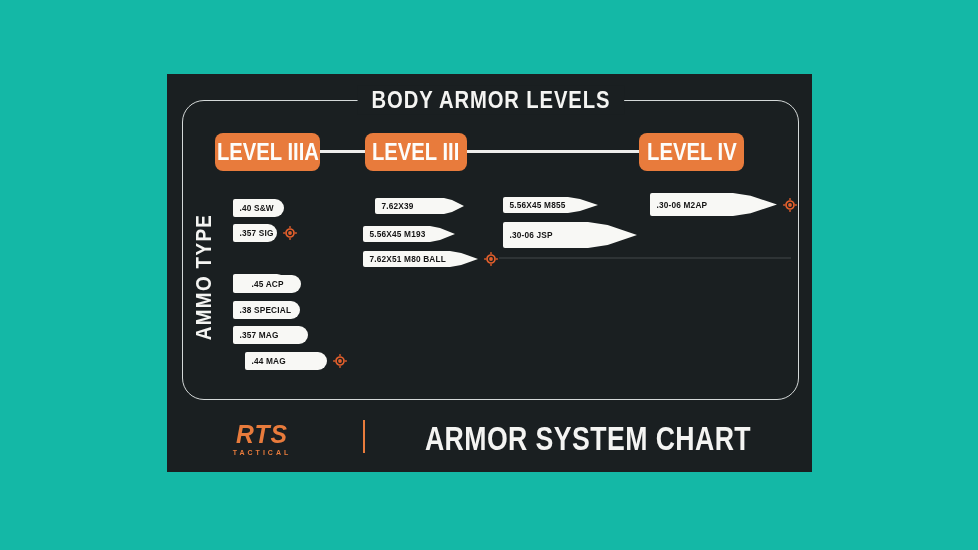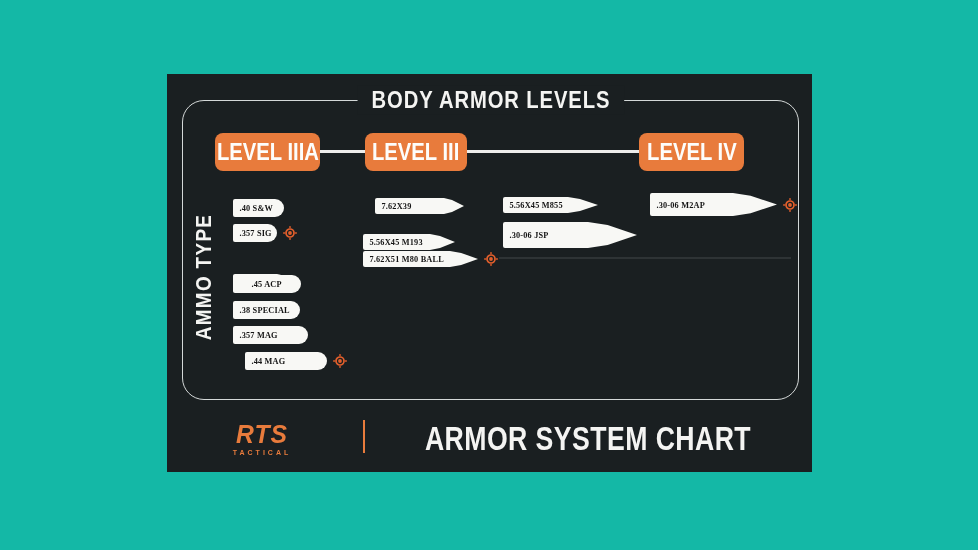--- a/index.html
+++ b/index.html
@@ -23,21 +23,21 @@
   .badge.b0{left:48px;width:105px;}
   .badge.b1{left:198px;width:102px;}
   .badge.b2{left:338px;width:102px;}
   .badge.b3{left:472px;width:105px;}
 
   
   .ammo-axis{position:absolute;left:37px;top:203px;transform:translate(-50%,-50%) rotate(-90deg) scale(0.9,1.05);
              color:#F4F4F2;font-size:21px;font-weight:bold;letter-spacing:1.5px;white-space:nowrap;}
 
   
-  .round-row{position:absolute;display:flex;align-items:center;font-family:Liberation Serif, serif;}
+  .round-row{position:absolute;display:flex;}
   .pistol{background:var(--bullet,#F8F8F5);border-radius:3px 14px 14px 3px;display:flex;align-items:center;}
   .rifle-body{background:var(--bullet,#F8F8F5);border-radius:2px 0 0 2px;display:flex;align-items:center;}
   .rifle-tip{background:var(--bullet,#F8F8F5);clip-path:polygon(0 0,40% 12%,100% 50%,40% 88%,0 100%);}
   .ammo-label{display:inline-block;transform:scaleX(0.92);transform-origin:left center;
               padding-left:7px;font-size:9px;font-weight:bold;color:#141414;
               letter-spacing:0.2px;white-space:nowrap;}
   .nij-icon{margin-left:6px;display:flex;align-items:center;}
 
   
   .threshold-line{position:absolute;left:332px;top:183px;width:292px;height:2px;

